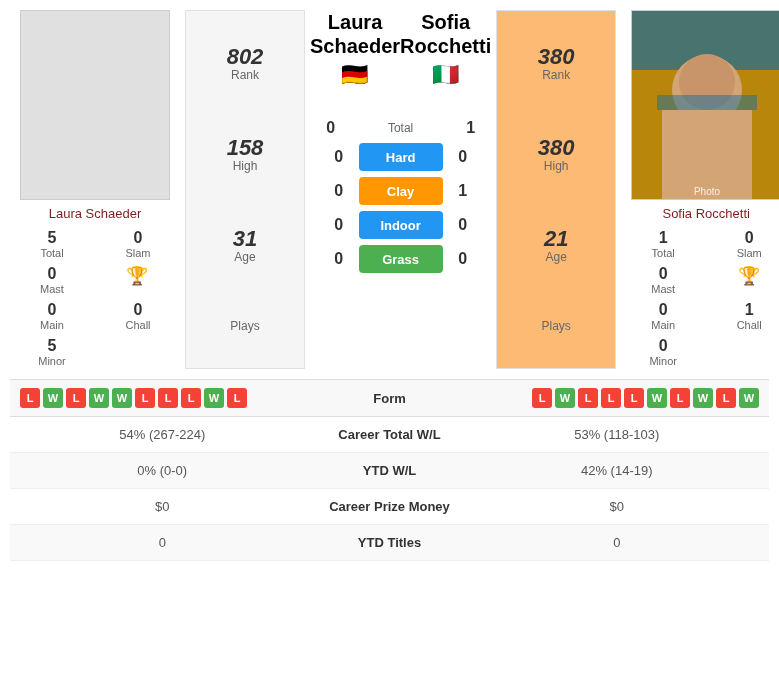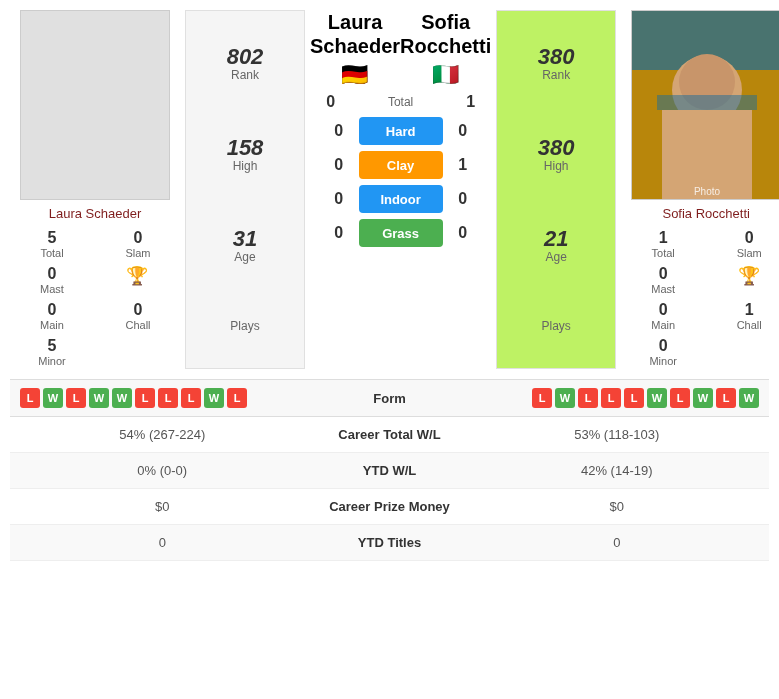--- a/index.html
+++ b/index.html
@@ -81,21 +81,21 @@
       flex-direction: column;
       align-items: center;
       justify-content: space-around;
       padding: 8px 5px;
       margin-right: 5px;
       margin-left: 5px;
     }
     .info-card-right {
       width: 120px;
       flex-shrink: 0;
-      background: #bef264;
+      background: #fdba74;
       border: 1px solid #e0e0e0;
       display: flex;
       flex-direction: column;
       align-items: center;
       justify-content: space-around;
       padding: 8px 5px;
       margin-right: 5px;
       margin-left: 5px;
     }
     .info-item {
@@ -118,20 +118,21 @@
       text-align: center;
       line-height: 1.2;
     }
 
     
     .center-column {
       flex: 1;
       display: flex;
       flex-direction: column;
       align-items: center;
+      gap: 26px;
     }
     .player-headers {
       display: flex;
       width: 100%;
       justify-content: space-between;
       margin-bottom: 5px;
     }
     .player-header-left {
       flex: 1;
       text-align: center;

